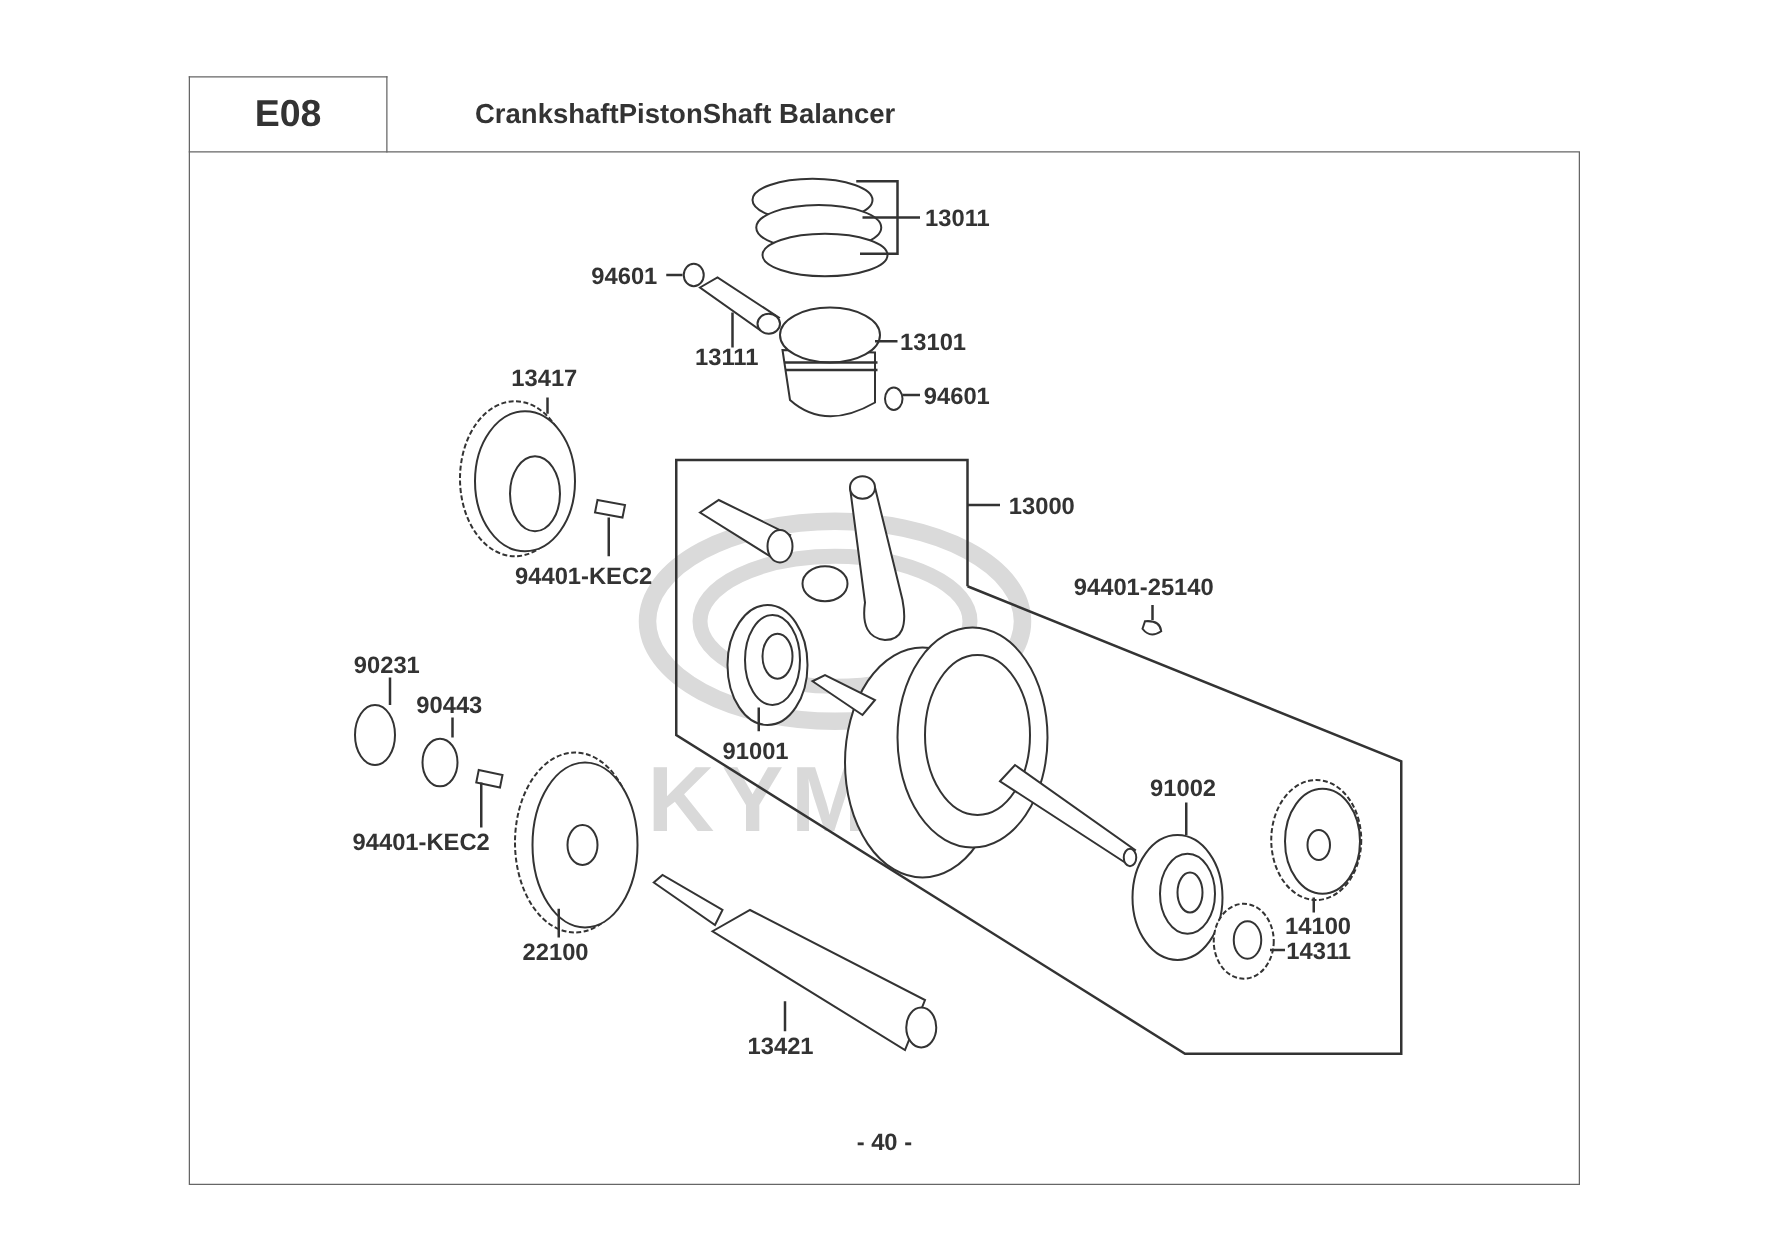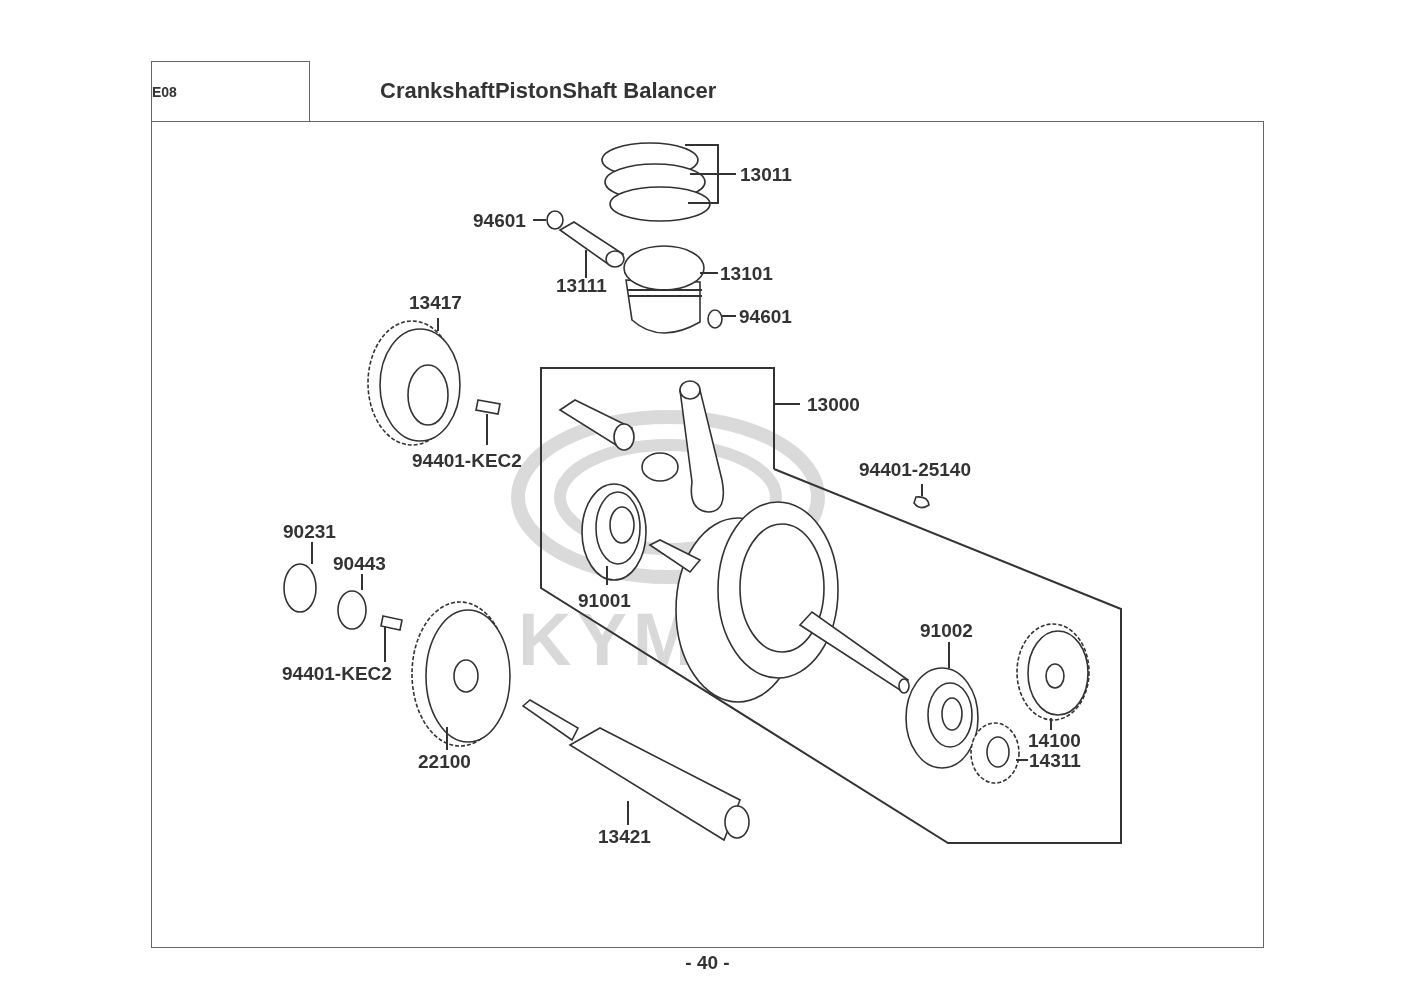--- a/index.html
+++ b/index.html
@@ -1,25 +1,25 @@
 <!DOCTYPE html>
 <html><head>
 <meta charset="utf-8">
 <style>
   html, body { margin:0; padding:0; background:#ffffff; }
   body { width:1415px; height:1000px; position:relative; overflow:hidden;
          font-family:"Liberation Sans", sans-serif; color:#333; }
   .hdr-code { position:absolute; left:151px; top:61px; width:159px; height:61px;
               border:1.5px solid #666; border-bottom:none; box-sizing:border-box;
-              display:flex; align-items:center; 
-              font-weight:bold; font-size:14px; color:#333; }
+              display:flex; align-items:center; justify-content:center;
+              font-weight:bold; font-size:30px; color:#333; }
   .hdr-title { position:absolute; left:380px; top:78px; font-weight:bold; font-size:22px; color:#333; }
   .frame { position:absolute; left:151px; top:121px; width:1113px; height:827px;
            border:1.5px solid #666; box-sizing:border-box; }
-  .page-num { position:absolute; left:0; width:1415px; top:952px; text-align:center;
+  .page-num { position:absolute; left:0; width:1415px; top:904px; text-align:center;
               font-weight:bold; font-size:19px; color:#333; }
   svg.diagram { position:absolute; left:0; top:0; }
   .lbl { font-family:"Liberation Sans", sans-serif; font-weight:bold; font-size:19px; fill:#333; }
   .wm { font-family:"Liberation Sans", sans-serif; font-weight:bold; font-size:74px; fill:#d9d9d9; letter-spacing:6px; }
   .part { fill:#fff; stroke:#333; stroke-width:1.6; }
   .ln { stroke:#333; stroke-width:2; fill:none; }
 </style>
 </head>
 <body>
 

